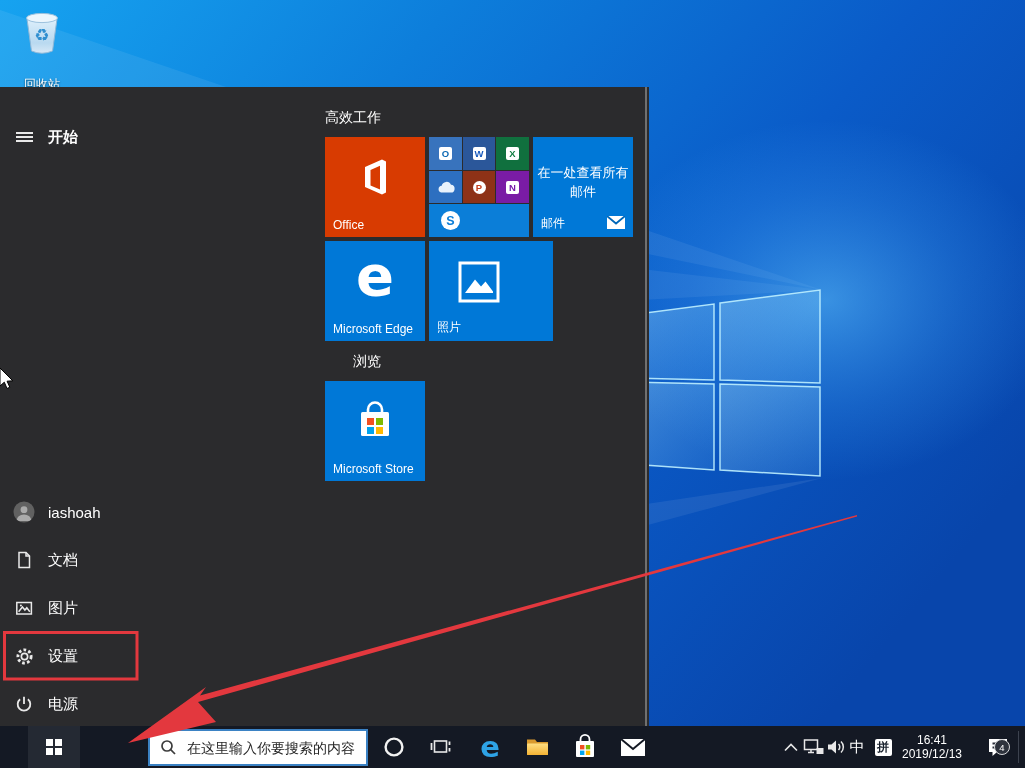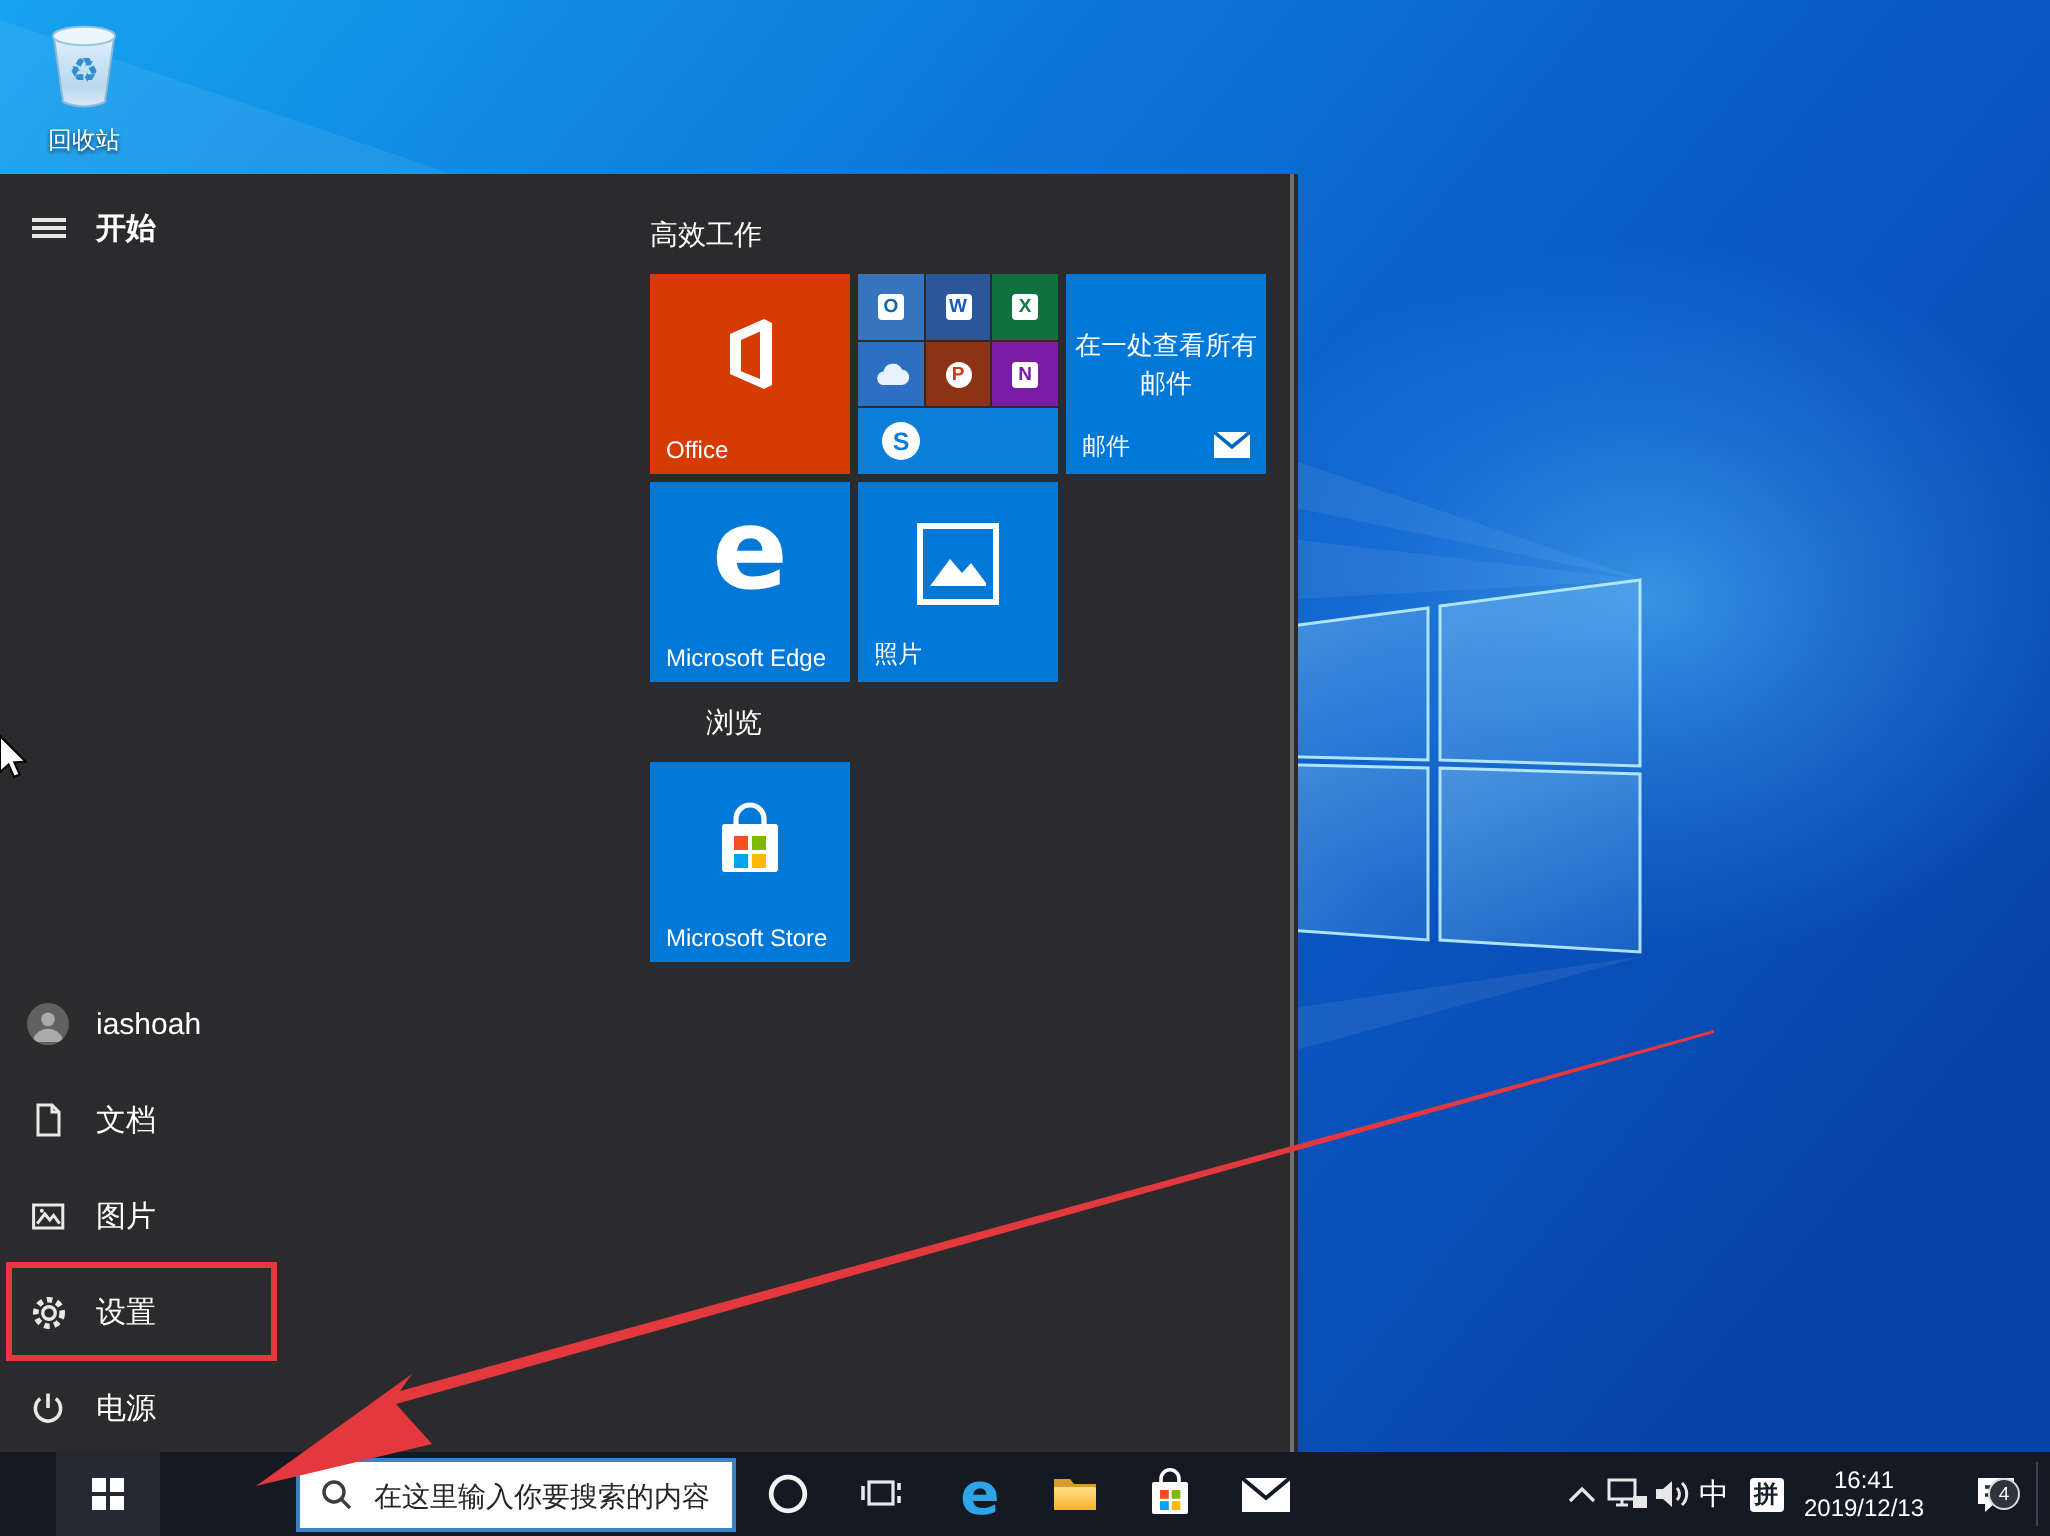--- a/index.html
+++ b/index.html
@@ -1,21 +1,21 @@
 <!DOCTYPE html>
 <html><head>
 <meta charset="utf-8">
 <style>
   html,body{margin:0;padding:0;}
   body{width:1025px;height:768px;overflow:hidden;position:relative;background:#000;
        font-family:"Liberation Sans","DejaVu Sans",sans-serif;-webkit-font-smoothing:antialiased;}
   
   #wallpaper{position:absolute;left:0;top:0;z-index:0;}
   #recycle-bin{position:absolute;left:12px;top:8px;width:60px;text-align:center;z-index:1;cursor:default;}
-  #recycle-bin .rb-label{margin-top:1px;font-size:12px;color:#fff;text-shadow:0 1px 2px rgba(0,0,0,.75);}
+  #recycle-bin .rb-label{margin-top:16px;font-size:12px;color:#fff;text-shadow:0 1px 2px rgba(0,0,0,.75);}
   #desktop-cursor{position:absolute;left:-1px;top:367px;z-index:30;}
   
   #start-menu{position:absolute;left:0;top:87px;width:649px;height:639px;background:#2b2b2d;z-index:2;}
   .menu-scrollbar{position:absolute;right:2px;top:0;width:2.5px;height:100%;background:#7d7d7d;opacity:.85;}
   .nav-row{position:absolute;left:0;height:48px;width:300px;display:flex;align-items:center;color:#fff;}
   .nav-icon{width:48px;min-width:48px;display:flex;align-items:center;justify-content:center;}
   .nav-label{font-size:15px;color:#fff;}
   .menu-title{font-size:15px;font-weight:bold;}
   .hbar{width:17px;height:1.8px;background:#e9e9e9;margin:2.6px 0;}
   .group-title{position:absolute;color:#fff;font-size:14px;text-align:center;}
@@ -98,21 +98,21 @@
     </defs>
     <path d="M7 11 L11.5 43 Q22 47.5 32.5 43 L37 11 Z" fill="url(#bing)" stroke="#8fb8d8" stroke-width="1"></path>
     <ellipse cx="22" cy="10" rx="15.5" ry="4.6" fill="#ecf6fd" stroke="#9cc2de" stroke-width="1"></ellipse>
     <text x="22" y="33" text-anchor="middle" font-size="17" fill="#2f8fd0">♻</text>
   </svg>
   <div class="rb-label">回收站</div>
 </div>
 
 <div id="start-menu">
 
-  <div class="nav-row" style="top:3px;">
+  <div class="nav-row" style="top:26px;">
     <div class="nav-icon">
       <div>
         <div class="hbar"></div>
           <div class="hbar"></div>
           <div class="hbar"></div>
       </div>
     </div>
     <span class="nav-label menu-title">开始</span>
   </div>
 
@@ -220,21 +220,21 @@
       <rect x="0" y="0" width="18" height="13" fill="#fff"></rect>
       <path d="M0 0 L9 7.5 L18 0" fill="none" stroke="#0067b8" stroke-width="1.8"></path>
     </svg>
   </div>
 
   <div class="tile" style="left:325px;top:154px;">
     <span class="edge-letter">e</span>
     <span class="tile-label">Microsoft Edge</span>
   </div>
 
-  <div class="tile" style="left:429px;top:154px;">
+  <div class="tile" style="left:429px;top:154px;padding-left:24px;">
     <svg width="44" height="44" viewBox="0 0 44 44" style="position:absolute;left:28px;top:19px;">
       <rect x="3" y="3" width="38" height="38" fill="none" stroke="#fff" stroke-width="3"></rect>
       <path d="M8 33 L18 19.5 L24 26.5 L28.5 21.5 L36 31.5 L36 33 Z" fill="#fff"></path>
     </svg>
     <span class="tile-label">照片</span>
   </div>
 
   <div class="group-title" style="left:325px;top:266px;margin-left:28px;">浏览</div>
 
   <div class="tile" style="left:325px;top:294px;text-align:center;">

